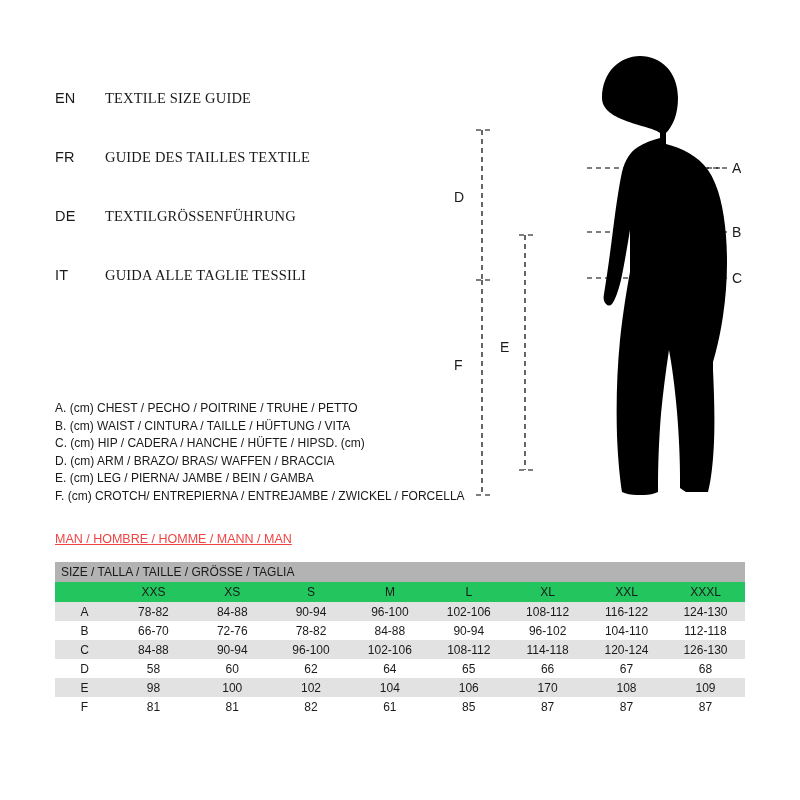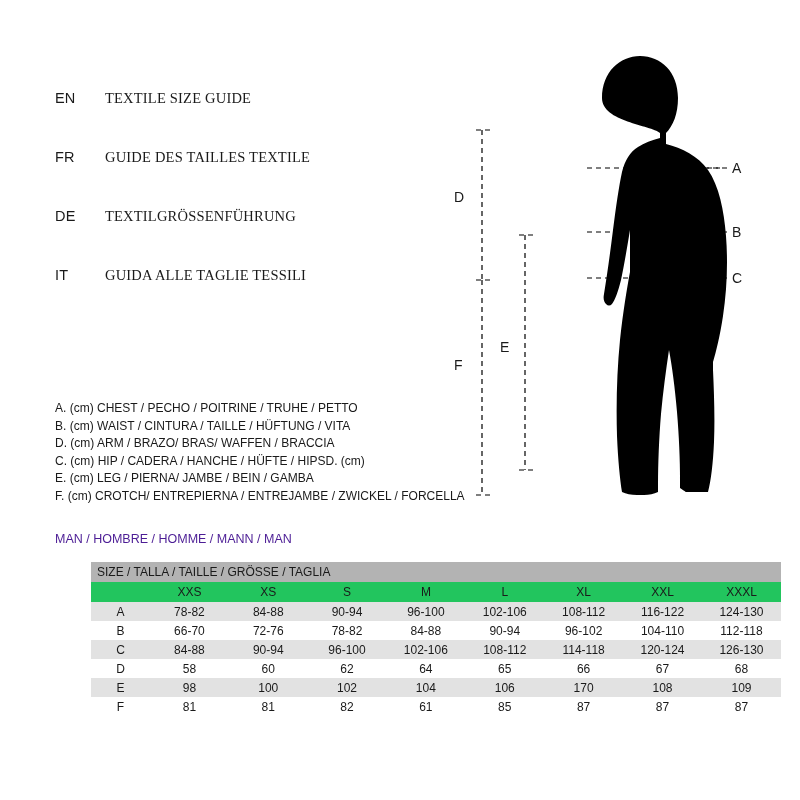--- a/index.html
+++ b/index.html
@@ -59,22 +59,23 @@
     font-size: 12px;
     line-height: 17.5px;
     color: #1a1a1a;
     white-space: nowrap;
   }
   .legend-sub {
     position: absolute;
     left: 55px;
     top: 532px;
     font-size: 12.5px;
-    color: #4c1d95;
+    color: #ef4444;
     white-space: nowrap;
+    text-decoration: underline;
   }
 
   
   .figure {
     position: absolute;
     left: 430px;
     top: 40px;
     width: 340px;
     height: 480px;
   }
@@ -85,21 +86,20 @@
     position: absolute;
     left: 55px;
     top: 562px;
     width: 690px;
   }
   table.size-table {
     border-collapse: collapse;
     width: 690px;
     font-size: 12px;
     color: #1a1a1a;
-    margin-left: 36px;
   }
   table.size-table td, table.size-table th {
     padding: 0;
     height: 19px;
     font-weight: normal;
     text-align: center;
   }
   tr.header-row td {
     background: #b3b3b3;
     text-align: left;
@@ -147,22 +147,22 @@
     </div>
     <div class="title-row">
       <div class="title-lang">IT</div>
       <div class="title-text">GUIDA ALLE TAGLIE TESSILI</div>
     </div>
   </div>
 
   <div class="legend">
     <div class="legend-line">A. (cm) CHEST / PECHO / POITRINE / TRUHE / PETTO</div>
     <div class="legend-line">B. (cm) WAIST / CINTURA / TAILLE / HÜFTUNG / VITA</div>
+    <div class="legend-line">C. (cm) HIP / CADERA / HANCHE / HÜFTE / HIPSD. (cm)</div>
     <div class="legend-line">D. (cm) ARM / BRAZO/ BRAS/ WAFFEN / BRACCIA</div>
-    <div class="legend-line">C. (cm) HIP / CADERA / HANCHE / HÜFTE / HIPSD. (cm)</div>
     <div class="legend-line">E. (cm) LEG / PIERNA/ JAMBE / BEIN / GAMBA</div>
     <div class="legend-line">F. (cm) CROTCH/ ENTREPIERNA / ENTREJAMBE / ZWICKEL / FORCELLA</div>
   </div>
   <div class="legend-sub">MAN / HOMBRE / HOMME / MANN / MAN</div>
 
   <div class="figure">
     <svg width="340" height="480" viewBox="0 0 340 480" xmlns="http://www.w3.org/2000/svg">
 
       <g>
         <path fill="#000000" d="

